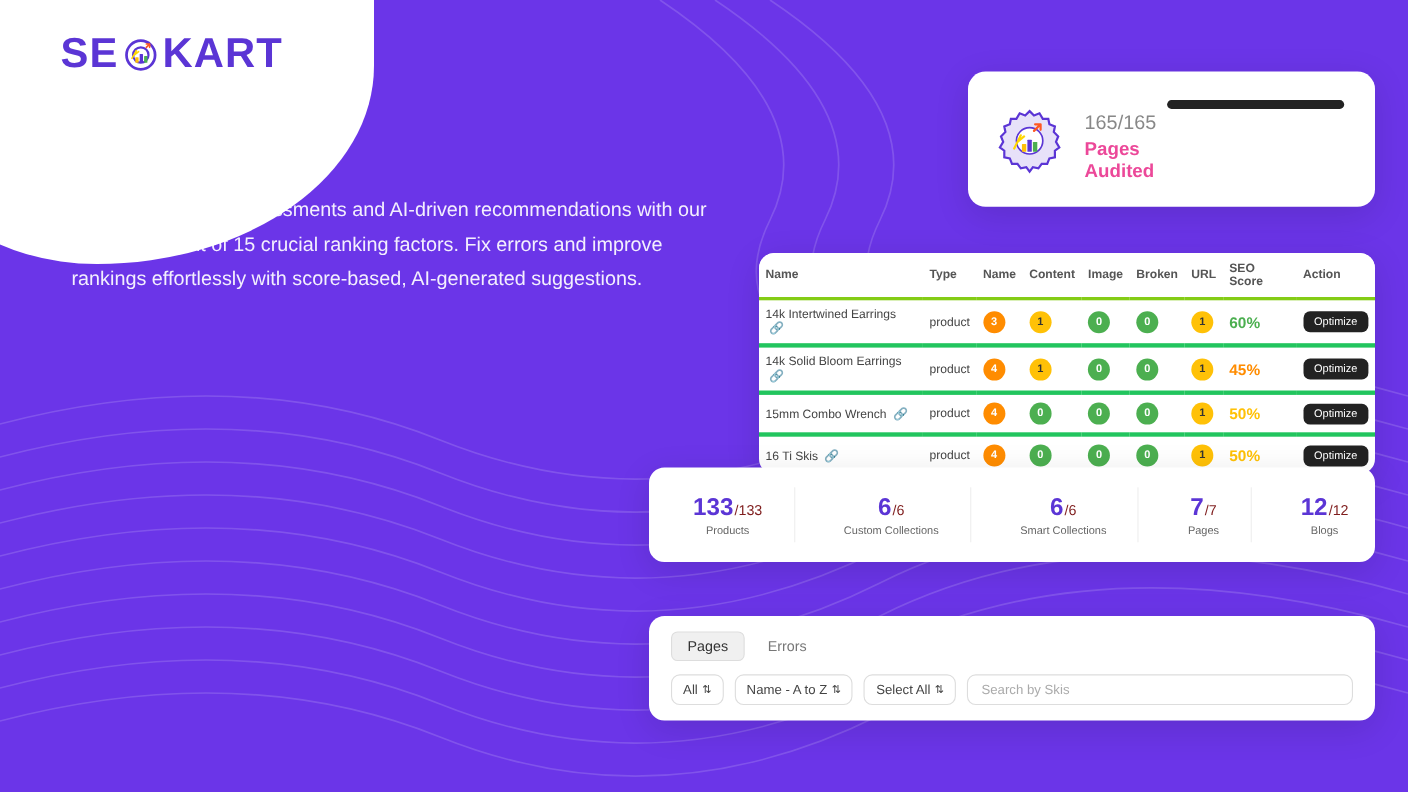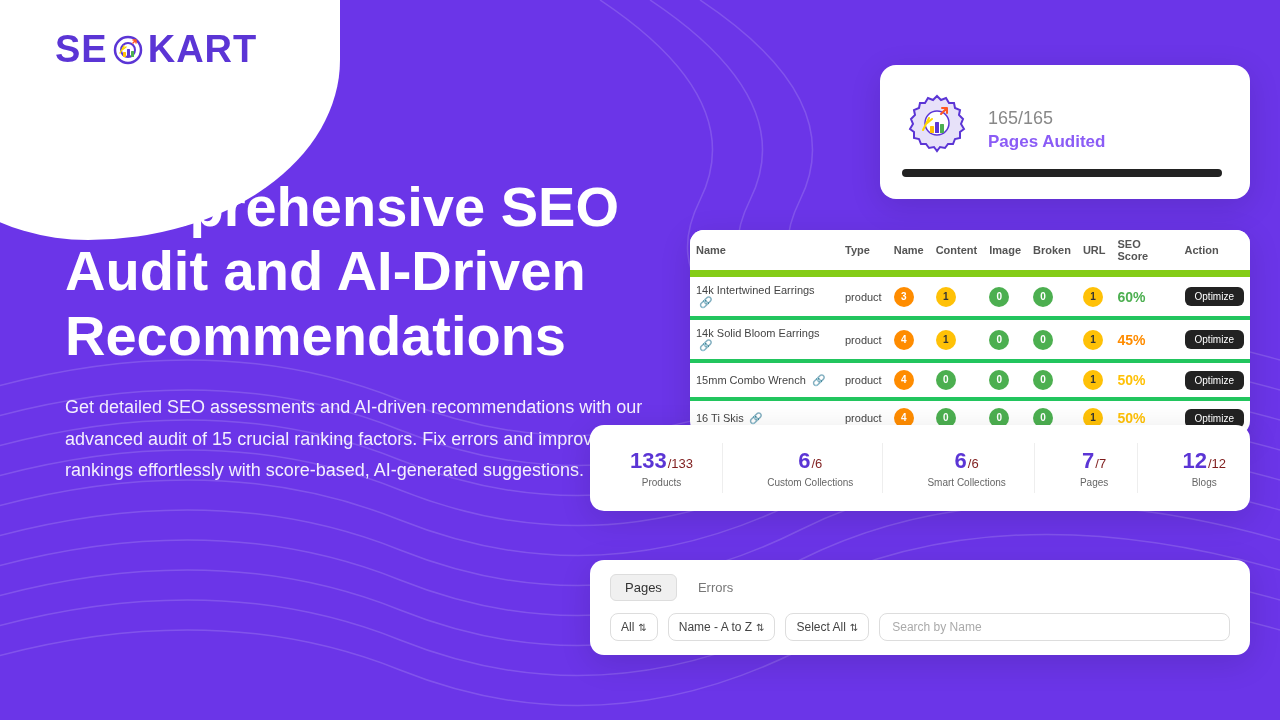--- a/index.html
+++ b/index.html
@@ -93,21 +93,21 @@
       position: absolute;
       top: 65px;
       right: 30px;
       width: 370px;
       background: white;
       border-radius: 16px;
       padding: 22px 28px 22px 22px;
       z-index: 10;
       box-shadow: 0 8px 32px rgba(0,0,0,0.12);
       display: flex;
-      flex-direction: column;
+      flex-direction: row;
       gap: 8px;
     }
 
     .audit-card-top {
       display: flex;
       align-items: center;
       gap: 16px;
     }
 
     .audit-icon {
@@ -131,21 +131,21 @@
 
     .audit-number span {
       font-size: 18px;
       font-weight: 500;
       color: #888;
     }
 
     .audit-label {
       font-size: 17px;
       font-weight: 700;
-      color: #8b5cf6;
+      color: #ec4899;
     }
 
     .audit-progress {
       width: 100%;
       height: 8px;
       background: #222;
       border-radius: 4px;
       margin-top: 4px;
     }
 
@@ -172,21 +172,21 @@
     .seo-table thead tr {
       background: #fff;
     }
 
     .seo-table th {
       padding: 8px 6px;
       text-align: left;
       font-weight: 600;
       color: #555;
       font-size: 11px;
-      border-bottom: 7px solid #84cc16;
+      border-bottom: 3px solid #84cc16;
     }
 
     .seo-table td {
       padding: 7px 6px;
       border-bottom: 4px solid #22c55e;
       color: #444;
       font-size: 11px;
     }
 
     .seo-table tr:last-child td { border-bottom: none; }
@@ -386,21 +386,20 @@
         <path d="M22,10 L25,7 M25,7 L22,7 M25,7 L25,10" stroke="#FF5722" stroke-width="1.5" fill="none" stroke-linecap="round"></path>
 
         <path d="M9,20 L13,13 L11,17 L15,14" stroke="#FFD700" stroke-width="1.5" fill="none" stroke-linecap="round" stroke-linejoin="round"></path>
       </svg>
     </span>
     <span>KART</span>
   </span>
 </div>
 
 <div class="hero-text">
-  <h1 class="hero-title">Comprehensive SEO Audit and AI-Driven Recommendations</h1>
   <p class="hero-description">Get detailed SEO assessments and AI-driven recommendations with our advanced audit of 15 crucial ranking factors. Fix errors and improve rankings effortlessly with score-based, AI-generated suggestions.</p>
 </div>
 
 <div class="audit-card">
   <div class="audit-card-top">
     <div class="audit-icon">
       <svg width="68" height="68" viewBox="0 0 68 68">
 
         <path d="M34,8 L38,12 L43,10 L46,15 L51,15 L52,20 L57,22 L56,27 L60,31 L58,36 L61,41 L57,44 L57,50 L52,51 L50,56 L45,56 L42,60 L37,59 L34,63 L31,59 L26,60 L23,56 L18,56 L16,51 L11,50 L11,44 L7,41 L10,36 L8,31 L12,27 L11,22 L16,20 L17,15 L22,15 L25,10 L30,12 Z" fill="#5B35D5" opacity="0.15"></path>
         <path d="M34,8 L38,12 L43,10 L46,15 L51,15 L52,20 L57,22 L56,27 L60,31 L58,36 L61,41 L57,44 L57,50 L52,51 L50,56 L45,56 L42,60 L37,59 L34,63 L31,59 L26,60 L23,56 L18,56 L16,51 L11,50 L11,44 L7,41 L10,36 L8,31 L12,27 L11,22 L16,20 L17,15 L22,15 L25,10 L30,12 Z" fill="none" stroke="#5B35D5" stroke-width="2"></path>
@@ -539,15 +538,15 @@
   <div class="filter-controls">
     <div class="filter-select">
       All <span style="font-size:10px;">⇅</span>
     </div>
     <div class="filter-select">
       Name - A to Z <span style="font-size:10px;">⇅</span>
     </div>
     <div class="filter-select">
       Select All <span style="font-size:10px;">⇅</span>
     </div>
-    <div class="search-input-wrapper">Search by Name</div>
+    <div class="search-input-wrapper">Search by Skis</div>
   </div>
 </div>
 
 </body></html>

